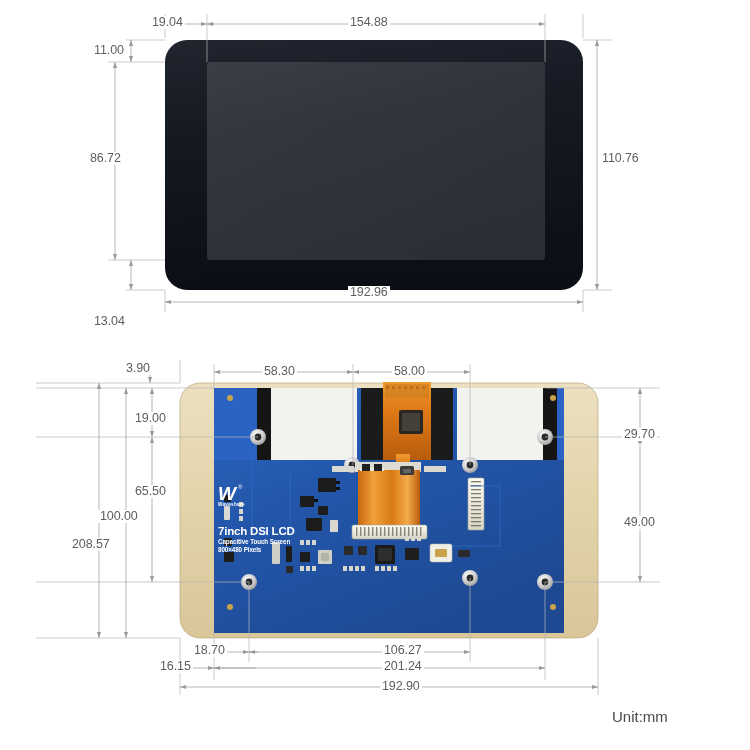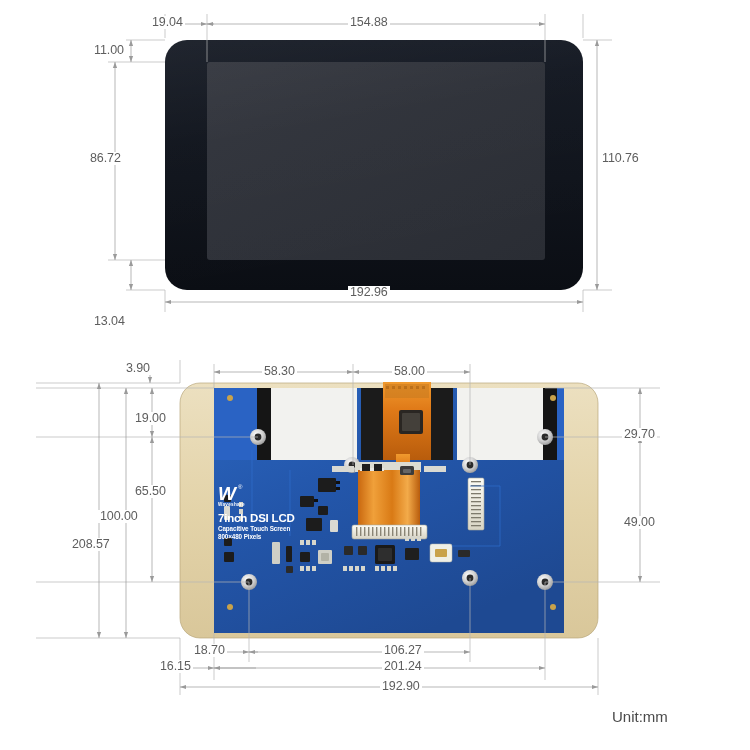--- a/index.html
+++ b/index.html
@@ -414,21 +414,21 @@
       <path d="M598,337 l-6,-2.1 v4.2 z" fill="#9a9a9a" stroke="none"></path>
     </g>
   </svg>
 
   <div style="position:absolute;left:218px;top:485px;width:100px;color:#ffffff;">
     <div style="position:relative;height:18px;">
       <span style="font-size:19px;font-weight:bold;font-style:italic;letter-spacing:-1px;line-height:18px;">W</span>
       <span style="position:absolute;left:20px;top:-1px;font-size:6px;">®</span>
     </div>
     <div style="font-size:4.6px;font-weight:bold;letter-spacing:0.3px;line-height:6px;margin-top:-1px;">Waveshare</div>
-    <div style="font-size:11.5px;font-weight:bold;line-height:13px;margin-top:4px;letter-spacing:-0.2px;">7inch DSI LCD</div>
+    <div style="font-size:11.5px;font-weight:bold;line-height:13px;margin-top:17px;letter-spacing:-0.2px;">7inch DSI LCD</div>
     <div style="font-size:6.3px;font-weight:bold;line-height:8px;letter-spacing:-0.1px;">Capacitive Touch Screen</div>
     <div style="font-size:6.3px;font-weight:bold;line-height:8px;letter-spacing:-0.1px;">800×480 Pixels</div>
   </div>
 
   <div class="dim-label" style="left:124px;top:362px;">3.90</div>
   <div class="dim-label" style="left:262px;top:365px;">58.30</div>
   <div class="dim-label" style="left:392px;top:365px;">58.00</div>
   <div class="dim-label" style="left:133px;top:412px;">19.00</div>
   <div class="dim-label" style="left:133px;top:485px;">65.50</div>
   <div class="dim-label" style="left:98px;top:510px;">100.00</div>

